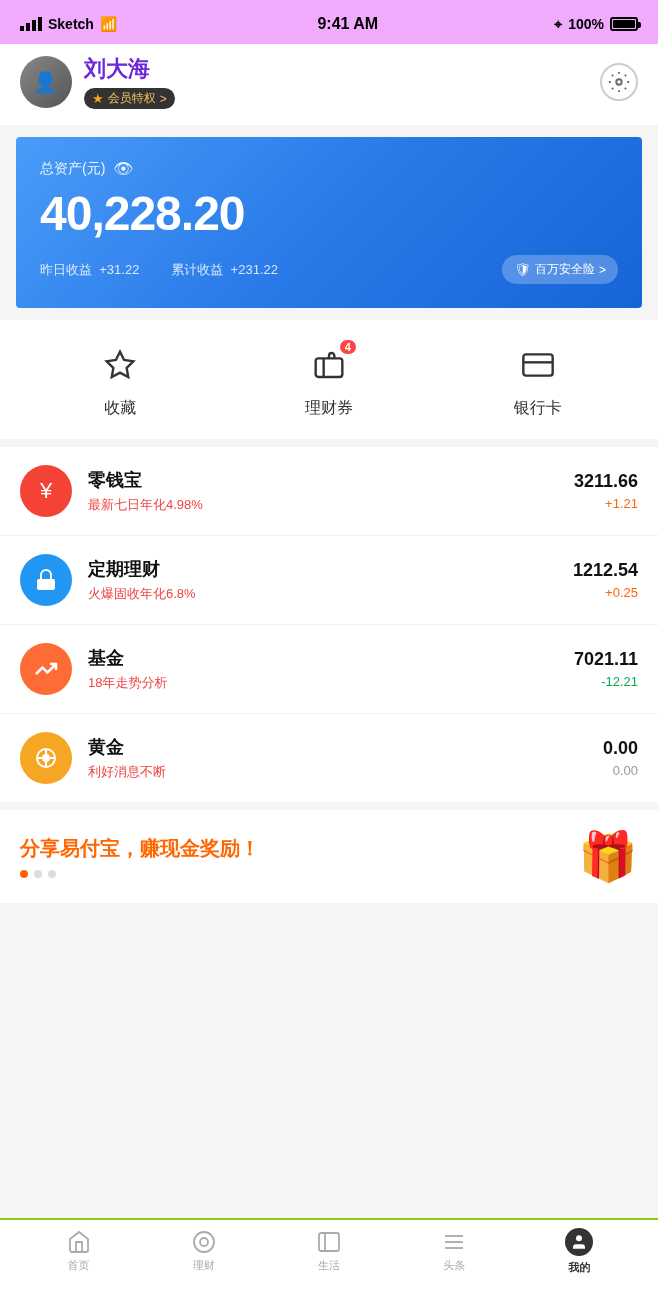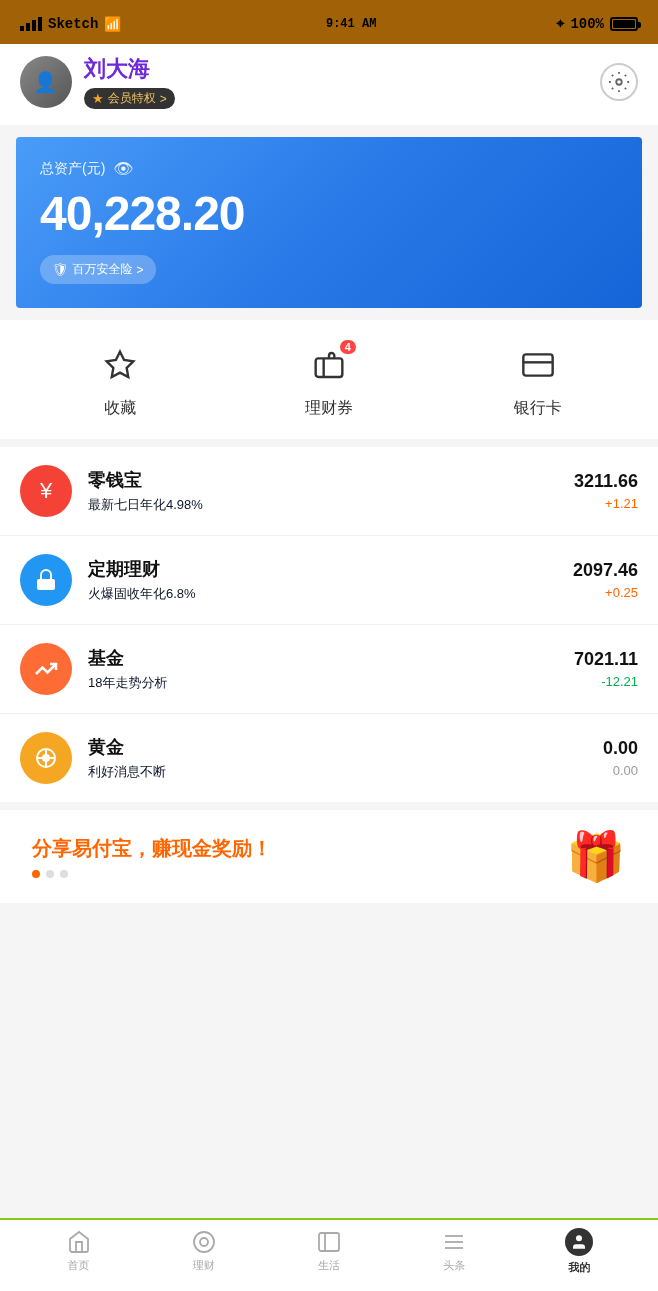--- a/index.html
+++ b/index.html
@@ -7,30 +7,29 @@
     body {
       font-family: -apple-system, 'PingFang SC', 'Helvetica Neue', Arial, sans-serif;
       background: #f5f5f5;
       width: 658px;
       min-height: 1291px;
       overflow-x: hidden;
     }
 
     
     .status-bar {
-      background: #a16207;
+      background: #f0abfc;
       display: flex;
       justify-content: space-between;
       align-items: center;
       padding: 10px 20px 6px;
       height: 44px;
-      font-family: Liberation Mono, monospace;
     }
     .status-left { display: flex; align-items: center; gap: 6px; font-size: 14px; font-weight: 600; }
-    .status-center { font-size: 12px; font-weight: 600; margin-left: 24px; }
+    .status-center { font-size: 16px; font-weight: 600; margin-left: 24px; }
     .status-right { display: flex; align-items: center; gap: 6px; font-size: 14px; font-weight: 600; }
     .signal-bars { display: flex; align-items: flex-end; gap: 2px; }
     .signal-bars span { background: #000; display: block; width: 4px; }
     .signal-bars span:nth-child(1) { height: 5px; }
     .signal-bars span:nth-child(2) { height: 8px; }
     .signal-bars span:nth-child(3) { height: 11px; }
     .signal-bars span:nth-child(4) { height: 14px; }
     .wifi-icon { font-size: 14px; }
     .battery {
       display: flex; align-items: center; gap: 3px;
@@ -158,32 +157,32 @@
       width: 52px; height: 52px; border-radius: 50%;
       display: flex; align-items: center; justify-content: center;
       font-size: 22px; flex-shrink: 0;
     }
     .product-icon.red { background: #f44336; color: #fff; }
     .product-icon.blue { background: #2196f3; color: #fff; }
     .product-icon.orange { background: #ff6b35; color: #fff; }
     .product-icon.gold { background: #f5a623; color: #fff; }
     .product-info { flex: 1; margin-left: 16px; }
     .product-name { font-size: 18px; font-weight: 600; color: #111; margin-bottom: 4px; }
-    .product-desc { font-size: 13px; color: #0f172a; }
+    .product-desc { font-size: 13px; color: #ef4444; }
     .product-values { text-align: right; }
     .product-amount { font-size: 18px; font-weight: 600; color: #111; margin-bottom: 4px; }
     .product-change { font-size: 13px; }
     .product-change.positive { color: #ff6600; }
     .product-change.negative { color: #00b04f; }
     .product-change.neutral { color: #999; }
 
     
     .banner {
       background: #fff;
-      margin: 8px 12px 0;
+      margin: 8px 0 0;
       padding: 18px 20px;
       display: flex;
       align-items: center;
       justify-content: space-between;
     }
     .banner-text {
       font-size: 20px;
       font-weight: 700;
       color: #ff6600;
     }
@@ -266,20 +265,30 @@
   </div>
 </div>
 
 <div class="balance-card">
   <div class="balance-label">
     <span>总资产(元)</span>
     <span class="eye-icon">👁</span>
   </div>
   <div class="balance-amount">40,228.20</div>
   <div class="balance-bottom">
+    <div class="balance-stats">
+      <span>
+        <span>昨日收益</span>
+        &nbsp;<span>+31.22</span>
+      </span>
+      <span>
+        <span>累计收益</span>
+        &nbsp;<span>+231.22</span>
+      </span>
+    </div>
     <div class="insurance-badge">
       <span class="shield-icon">🛡</span>
       <span>百万安全险</span>
       <span>&gt;</span>
     </div>
   </div>
 </div>
 
 <div class="quick-actions">
 
@@ -338,21 +347,21 @@
       <svg width="24" height="24" viewBox="0 0 24 24" fill="white">
         <rect x="3" y="11" width="18" height="11" rx="2" ry="2"></rect>
         <path d="M7 11V7a5 5 0 0110 0v4" fill="none" stroke="white" stroke-width="2"></path>
       </svg>
     </div>
     <div class="product-info">
       <div class="product-name">定期理财</div>
       <div class="product-desc">火爆固收年化6.8%</div>
     </div>
     <div class="product-values">
-      <div class="product-amount">2097.46</div>
+      <div class="product-amount">1212.54</div>
       <div class="product-change positive">+0.25</div>
     </div>
   </div>
 
   <div class="product-item">
     <div class="product-icon orange">
       <svg width="24" height="24" viewBox="0 0 24 24" fill="none" stroke="white" stroke-width="2.5">
         <polyline points="22,7 13.5,15.5 8.5,10.5 2,17"></polyline>
         <polyline points="16,7 22,7 22,13"></polyline>
       </svg>

